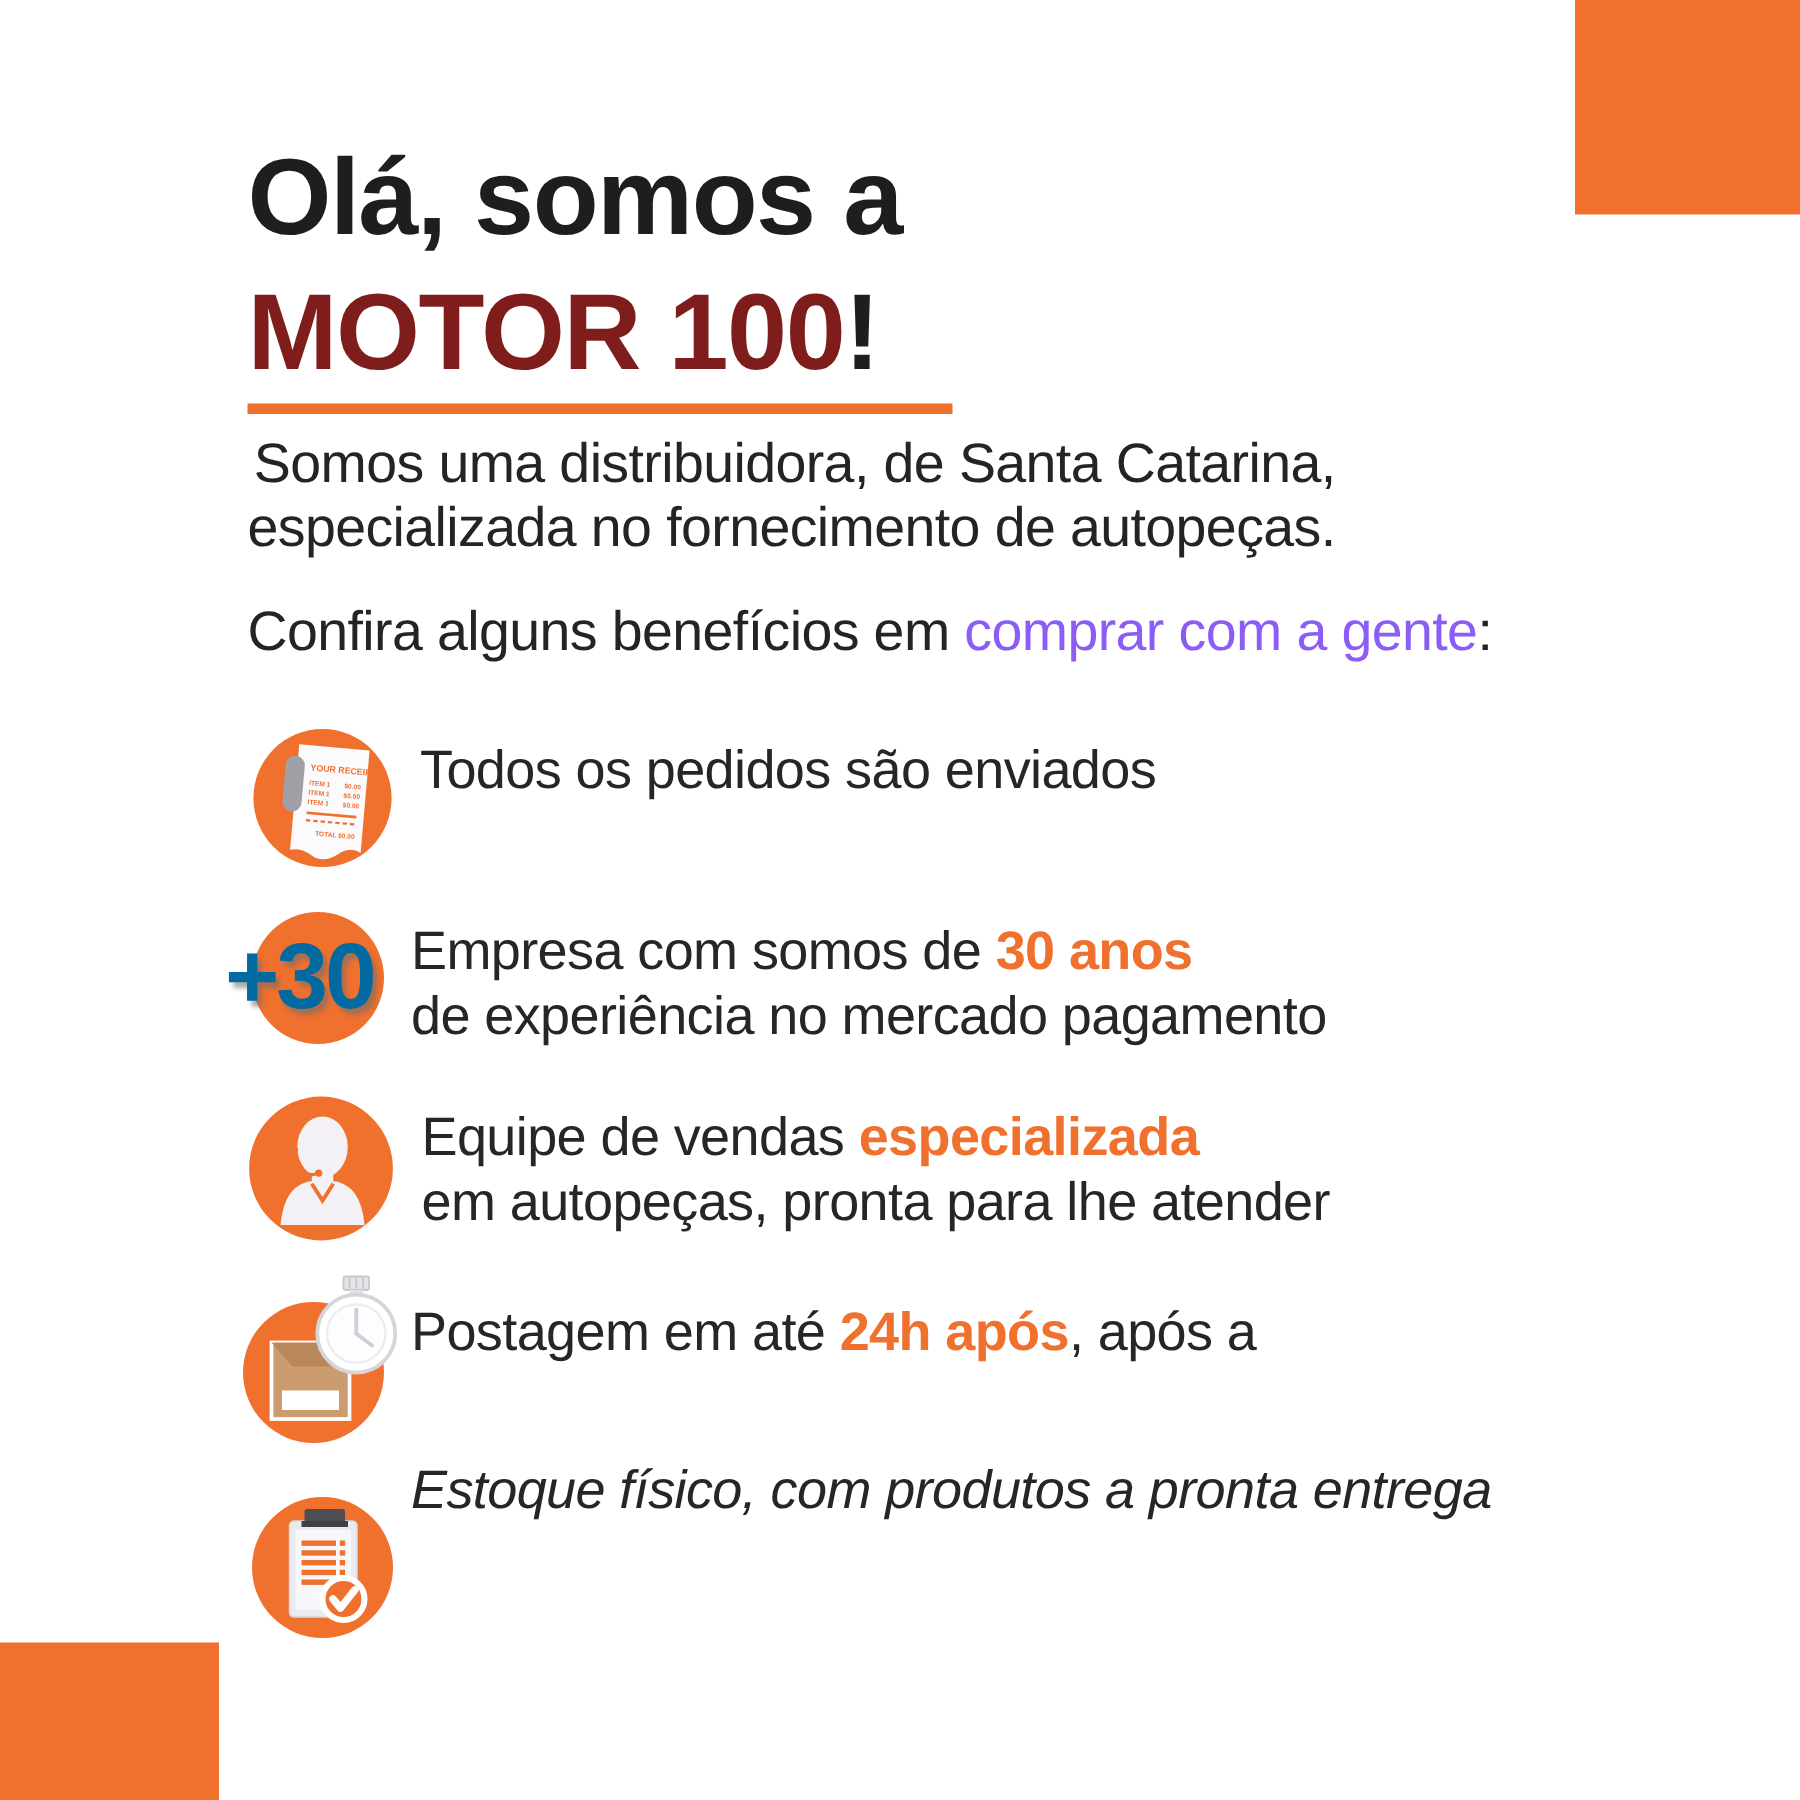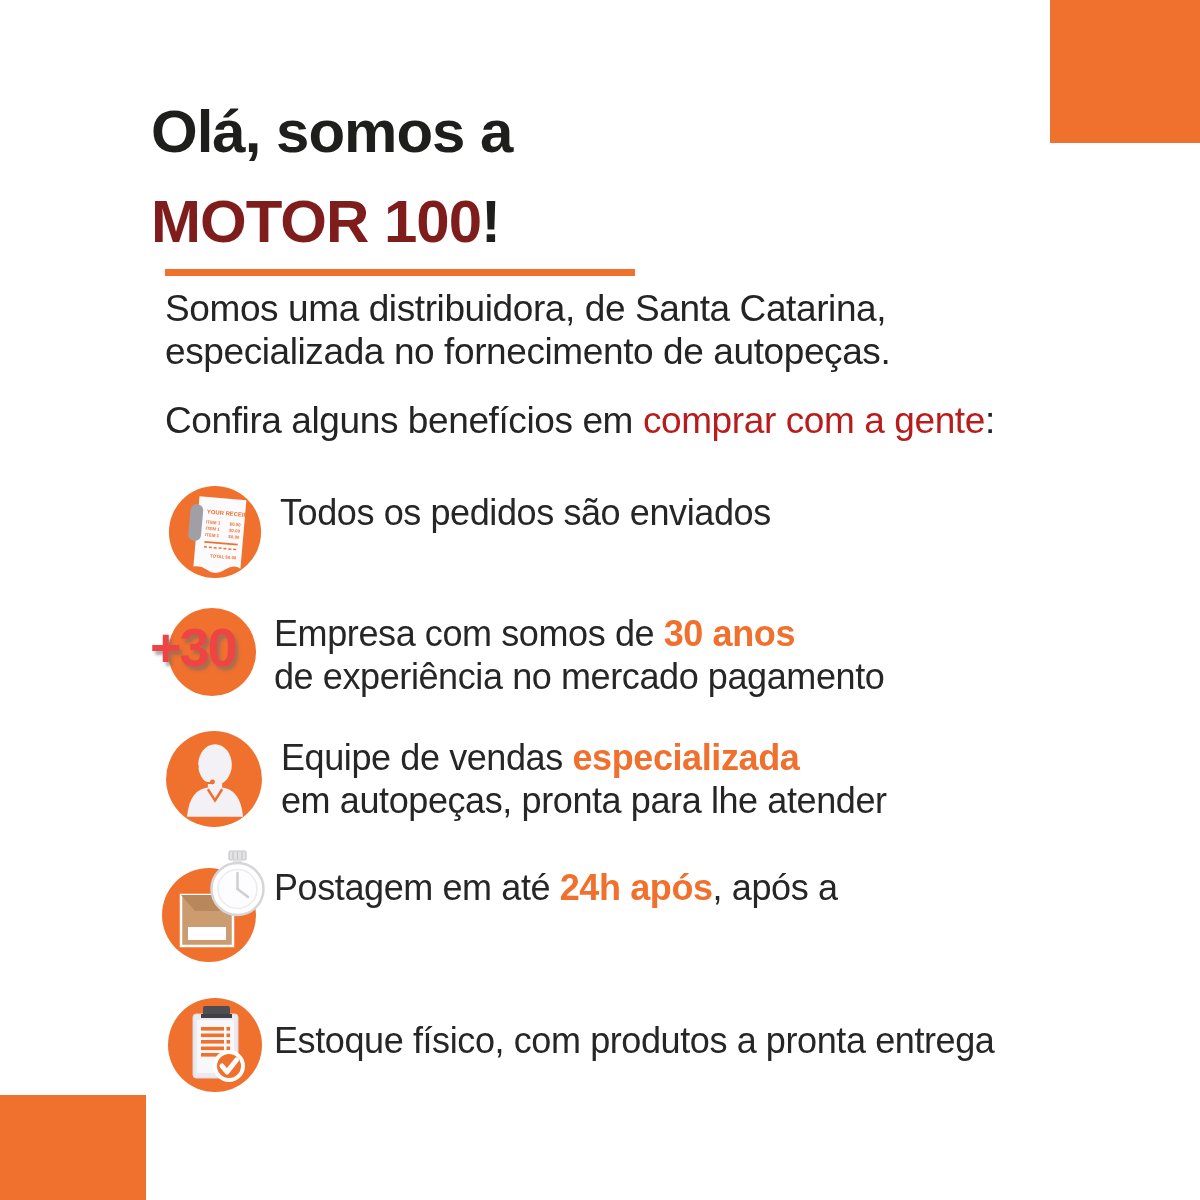--- a/index.html
+++ b/index.html
@@ -4,44 +4,44 @@
 <style>
   html,body{margin:0;padding:0;background:#ffffff;}
   .canvas{
     position:relative;width:1200px;height:1200px;background:#ffffff;overflow:hidden;
     font-family:"Liberation Sans", sans-serif;color:#242424;
   }
   .sq{position:absolute;background:#F0702E;}
   .sq-tr{left:1050px;top:0;width:150px;height:143px;}
   .sq-bl{left:0;top:1095px;width:146px;height:105px;}
 
-  .heading{position:absolute;left:151px;font-size:60px;line-height:80px;font-weight:800;
+  .heading{position:absolute;left:165px;font-size:72px;line-height:80px;font-weight:800;
            letter-spacing:-1px;color:#1E1E1C;white-space:nowrap;}
   .heading-greeting{top:92px;}
   .heading-brandline{top:182px;}
   .brand{color:#7f1d1d;margin-top:43px;}
   .bang{color:#1E1E1C;}
   .brand-underline{position:absolute;left:165px;top:269px;width:470px;height:7px;background:#F0702E;}
 
   .intro{position:absolute;left:165px;top:287px;font-size:37px;line-height:43px;
-         letter-spacing:-0.4px;color:#242424;}
+         letter-spacing:-0.4px;color:#242424;text-align:right;}
   .confira{position:absolute;left:165px;top:399px;font-size:37px;line-height:43px;
            letter-spacing:-0.4px;color:#242424;white-space:nowrap;}
-  .hl{color:#b91c1c;}
+  .hl{color:#8b5cf6;}
   .hl-b{color:#F0702E;font-weight:700;}
 
   .btext{position:absolute;font-size:36px;line-height:43px;letter-spacing:-0.4px;
          color:#262626;white-space:nowrap;}
 
   .icon-svg{position:absolute;}
 
   .plus30{position:absolute;left:150px;top:600px;width:130px;height:110px;}
   .plus30-circle{position:absolute;left:18px;top:8px;width:88px;height:88px;border-radius:50%;background:#F0702E;}
-  .plus30-text{position:absolute;left:0;top:16px;font-size:54px;font-weight:800;letter-spacing:-2px;
-               color:#ef4444;text-shadow:3px 4px 3px rgba(110,110,110,0.55);}
+  .plus30-text{position:absolute;left:0;top:16px;font-size:62px;font-weight:800;letter-spacing:-2px;
+               color:#0369a1;text-shadow:3px 4px 3px rgba(110,110,110,0.55);}
 </style>
 </head>
 <body>
 
 <div class="canvas">
 
   <div class="sq sq-tr"></div>
   <div class="sq sq-bl"></div>
 
   <div class="heading heading-greeting">Olá, somos a</div>
@@ -135,17 +135,17 @@
       <rect x="62.5" y="44.5" width="3.6" height="3.6" fill="#F0702E"></rect>
     <rect x="37" y="51" width="23" height="3.6" fill="#F0702E"></rect>
       <rect x="62.5" y="51" width="3.6" height="3.6" fill="#F0702E"></rect>
     <rect x="37" y="57.5" width="23" height="3.6" fill="#F0702E"></rect>
       <rect x="62.5" y="57.5" width="3.6" height="3.6" fill="#F0702E"></rect>
     <rect x="37" y="64" width="23" height="3.6" fill="#F0702E"></rect>
       <rect x="62.5" y="64" width="3.6" height="3.6" fill="#F0702E"></rect>
     <circle cx="65" cy="77" r="14" fill="#F0702E" stroke="#FFFFFF" stroke-width="4"></circle>
     <path d="M58 77 L63 83 L72.5 71" stroke="#FFFFFF" stroke-width="5" fill="none" stroke-linecap="round" stroke-linejoin="round"></path>
   </svg>
-  <div class="btext" style="left:274px;top:1019px;">
+  <div class="btext" style="left:274px;top:971px;font-style:italic;">
     <div>Estoque físico, com produtos a pronta entrega</div>
   </div>
 
 </div>
 
 </body></html>

